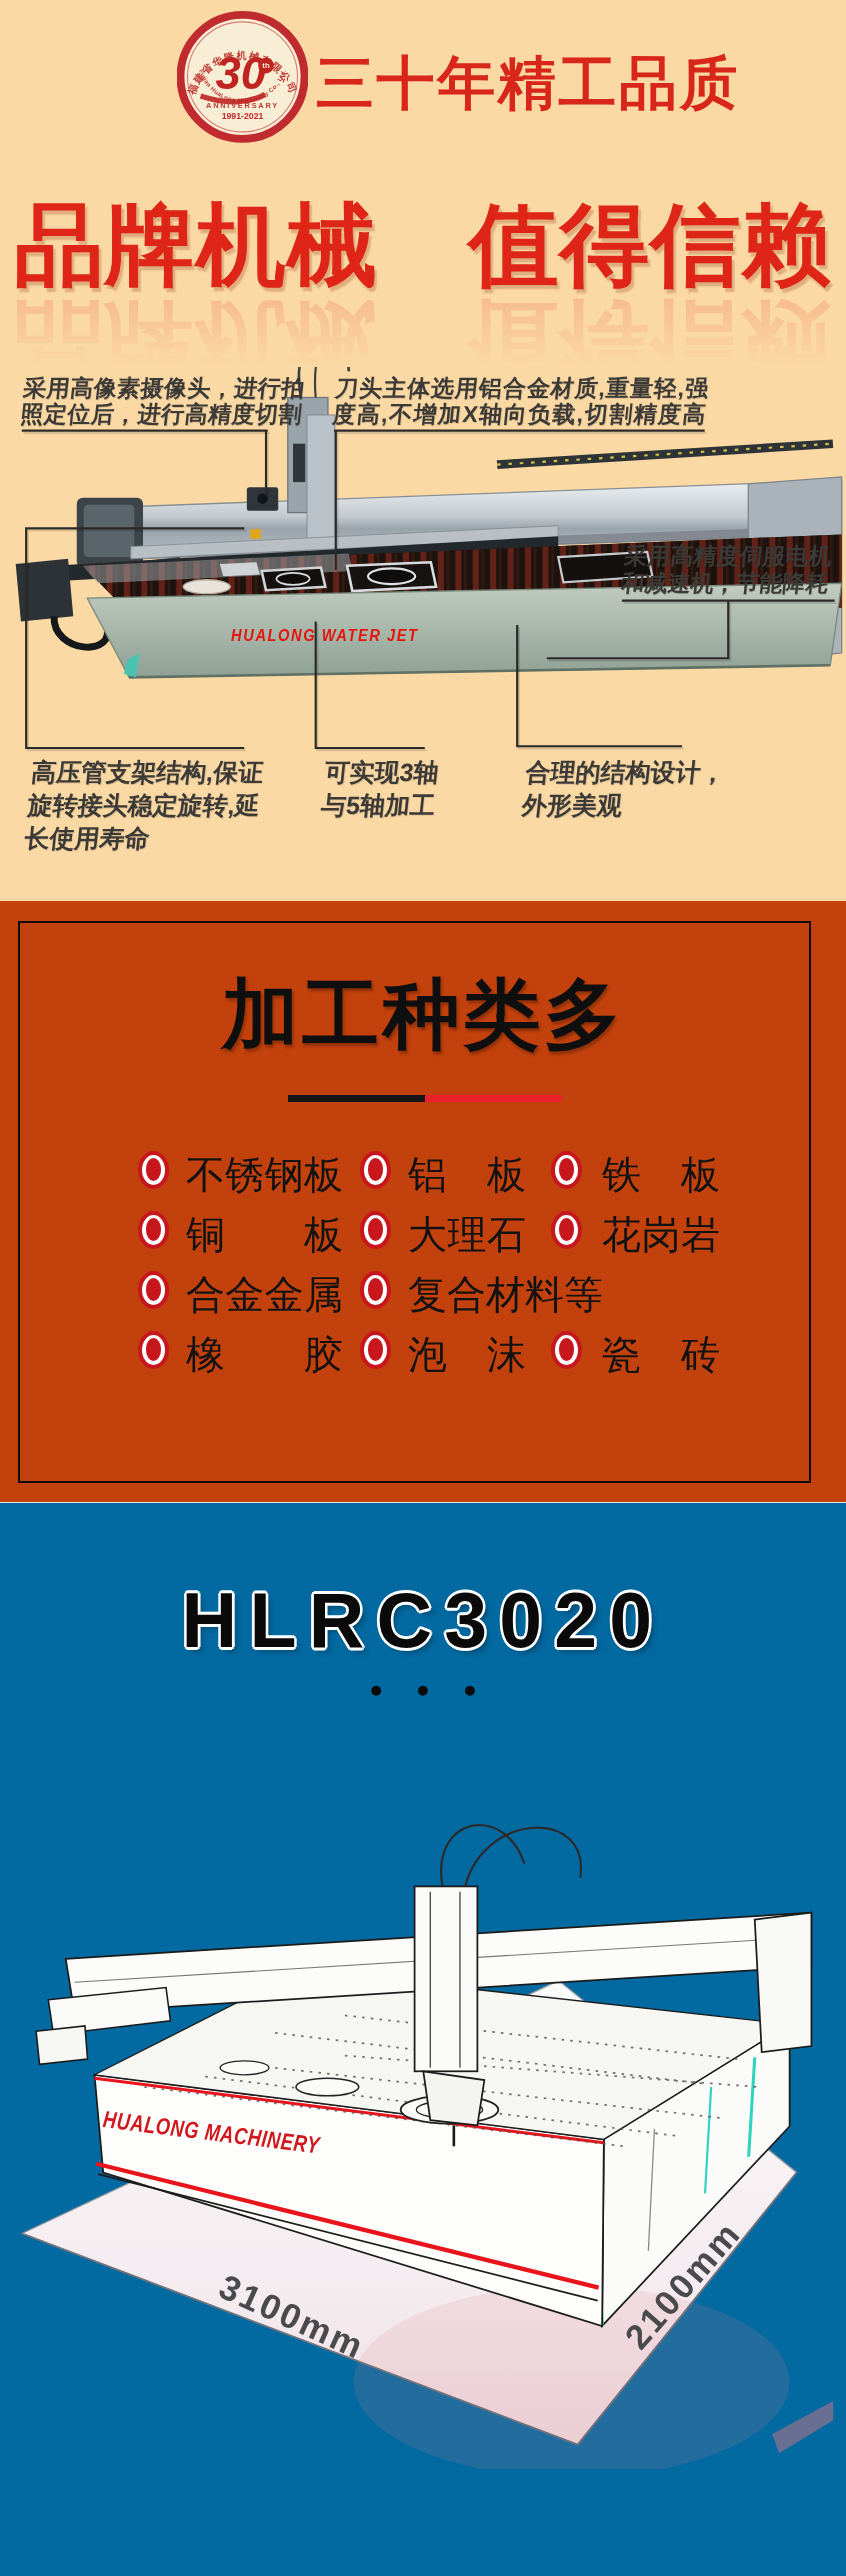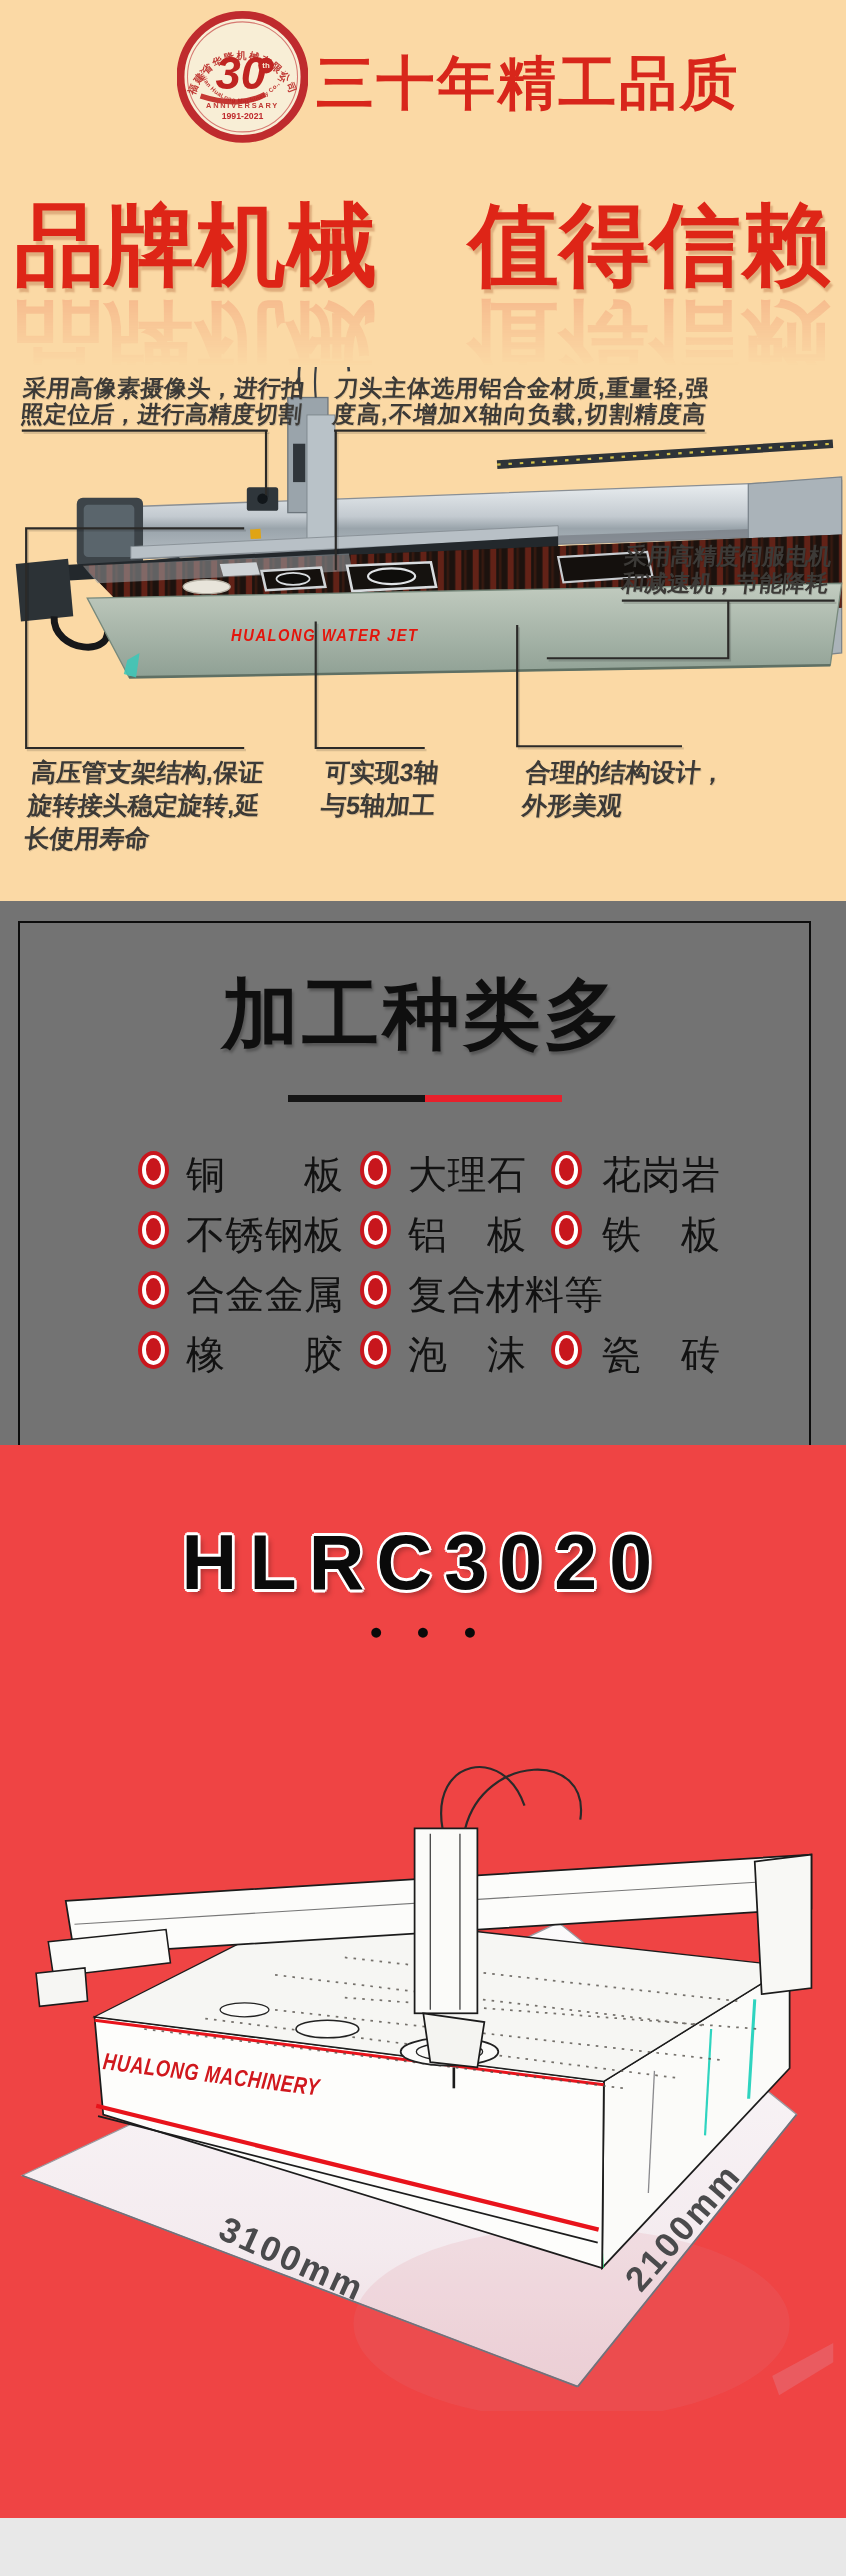--- a/index.html
+++ b/index.html
@@ -29,21 +29,21 @@
   .co-top .ln{text-align:justify;text-align-last:justify;}
   #co-camera{left:22px;width:281px;}
   #co-head{left:334px;width:373px;}
   #co-servo{left:623px;top:543px;font-size:23px;line-height:27px;width:218px;}
   .co-bottom{top:756px;font-size:25px;line-height:33px;}
   #co-pipe{left:28px;width:234px;}
   #co-axes{left:323px;width:157px;}
   #co-structure{left:524px;width:218px;}
 
   
-  .sec-card{position:absolute;left:0;top:901px;width:846px;height:601px;background:#737373;}
+  .sec-card{position:absolute;left:0;top:901px;width:846px;height:601px;background:#c2410c;}
   .card-frame{position:absolute;left:17.5px;top:20px;width:789px;height:558px;border:2.6px solid #0D0D0D;}
   .card-title{position:absolute;left:0;top:63px;width:846px;text-align:center;font-size:77px;
           font-weight:900;color:#0F0F0F;letter-spacing:3.5px;text-shadow:1.7px 2.6px 2.6px rgba(0,0,0,.25);}
   .card-divider{position:absolute;left:288px;top:194px;width:274px;height:7px;font-size:0;}
   .card-divider .dv{display:inline-block;width:137px;height:7px;}
   .dv-black{background:#151515;}
   .dv-red{background:#E8212C;}
   .mat-list{position:absolute;left:131px;top:249px;width:611px;}
   .mat-row{position:relative;height:40px;margin-bottom:20px;}
   .bullet{position:absolute;top:0.9px;width:23px;height:30px;border:4.4px solid #C8161D;
@@ -52,21 +52,21 @@
           border-radius:50%;background:#C8161D;}
   .mat-label{position:absolute;top:-1.7px;font-family:"Liberation Serif","DejaVu Serif",serif;
           font-size:39px;color:#121212;white-space:nowrap;}
   .just{text-align:justify;text-align-last:justify;white-space:normal;}
   .b1{left:7px;} .t1{left:55px;width:157px;}
   .b2{left:229px;} .t2{left:277px;width:118px;}
   .b3{left:420px;} .t3{left:471px;width:118px;}
   .t-auto{width:auto;text-align:left;text-align-last:auto;}
 
   
-  .sec-product{position:absolute;left:0;top:1445px;width:846px;height:1073px;background:#ef4444;}
+  .sec-product{position:absolute;left:0;top:1503px;width:846px;height:1073px;background:#0369a1;}
   .model-title{position:absolute;left:0;top:73px;width:846px;text-align:center;
           font-size:77px;font-weight:900;color:#0A0A0A;letter-spacing:12.2px;white-space:nowrap;
           text-shadow:-2.6px 0 0 #fff,2.6px 0 0 #fff,0 -2.6px 0 #fff,0 2.6px 0 #fff,
                       -1.7px -1.7px 0 #fff,1.7px 1.7px 0 #fff,-1.7px 1.7px 0 #fff,1.7px -1.7px 0 #fff,
                       4.4px 5.2px 5.2px rgba(0,0,0,.25);}
   .model-dots{position:absolute;left:0;top:173px;width:846px;text-align:center;
           font-size:23px;color:#0A0A0A;letter-spacing:33px;padding-left:33px;box-sizing:border-box;}
   .product-sketch{position:absolute;left:13px;top:277px;width:825px;height:689px;}
 </style>
 </head>
@@ -225,33 +225,33 @@
   <div class="sec-card">
     <div class="card-frame"></div>
     <div class="card-title">加工种类多</div>
     <div class="card-divider">
       <span class="dv dv-black"></span><span class="dv dv-red"></span>
     </div>
 
     <div class="mat-list">
       <div class="mat-row">
         <span class="bullet b1"></span>
+        <span class="mat-label just t1">不锈钢板</span>
+        <span class="bullet b2"></span>
+        <span class="mat-label just t2">铝板</span>
+        <span class="bullet b3"></span>
+        <span class="mat-label just t3">铁板</span>
+      </div>
+      <div class="mat-row">
+        <span class="bullet b1"></span>
         <span class="mat-label just t1">铜板</span>
         <span class="bullet b2"></span>
         <span class="mat-label just t2">大理石</span>
         <span class="bullet b3"></span>
         <span class="mat-label just t3">花岗岩</span>
-      </div>
-      <div class="mat-row">
-        <span class="bullet b1"></span>
-        <span class="mat-label just t1">不锈钢板</span>
-        <span class="bullet b2"></span>
-        <span class="mat-label just t2">铝板</span>
-        <span class="bullet b3"></span>
-        <span class="mat-label just t3">铁板</span>
       </div>
       <div class="mat-row">
         <span class="bullet b1"></span>
         <span class="mat-label just t1">合金金属</span>
         <span class="bullet b2"></span>
         <span class="mat-label t2 t-auto">复合材料等</span>
       </div>
       <div class="mat-row">
         <span class="bullet b1"></span>
         <span class="mat-label just t1">橡胶</span>

